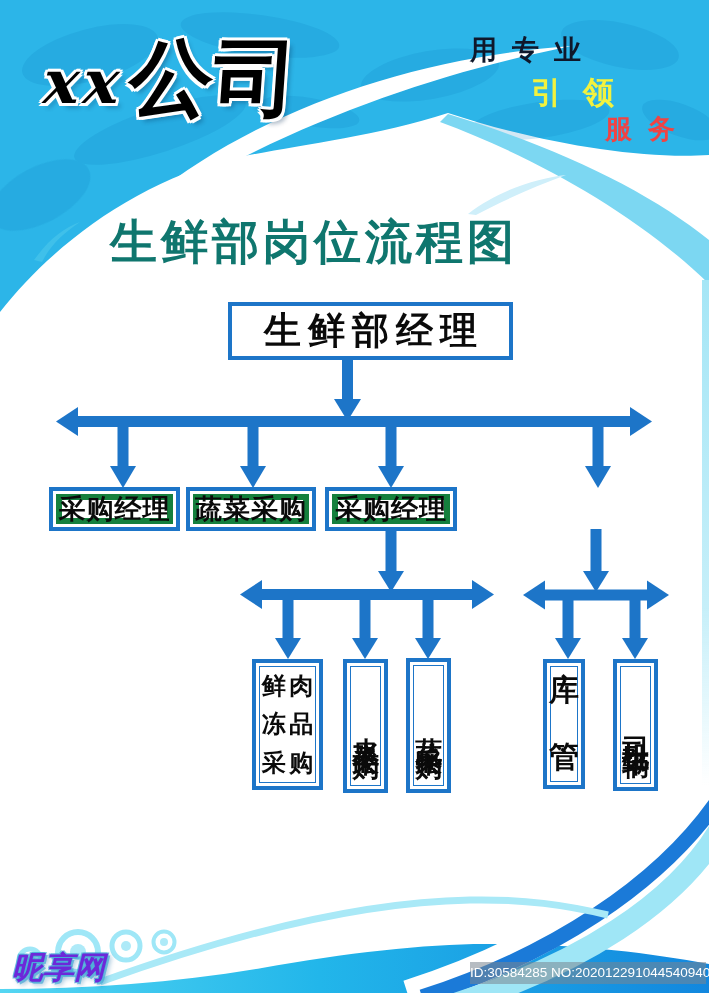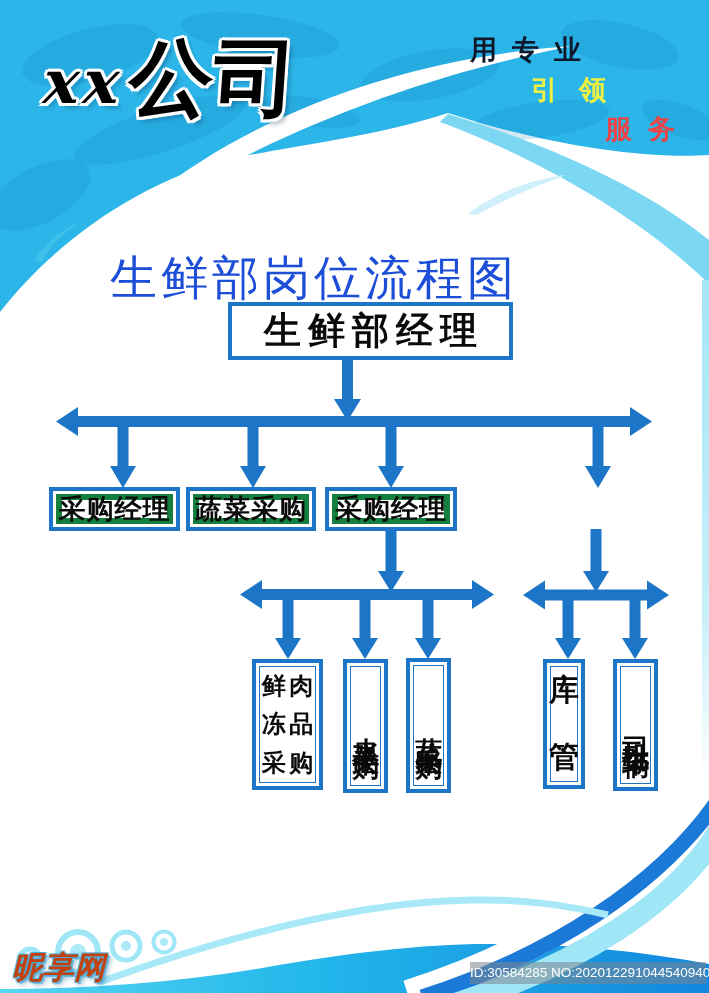--- a/index.html
+++ b/index.html
@@ -18,29 +18,28 @@
     color:#000;transform:skewX(-4deg);
     font-family:"DejaVu Serif","Liberation Serif",serif;font-weight:bold;
     text-shadow:3px 0 0 #fff,-3px 0 0 #fff,0 3px 0 #fff,0 -3px 0 #fff,
       2.5px 2.5px 0 #fff,-2.5px 2.5px 0 #fff,2.5px -2.5px 0 #fff,-2.5px -2.5px 0 #fff,
       5px 5px 4px rgba(0,40,80,.30);
   }
   .co-latin{font-size:60px;line-height:1;font-style:italic;letter-spacing:4px;margin:0 6px 8px 0;}
   .co-cjk{font-size:84px;line-height:1;}
   .slogan{position:absolute;font-weight:bold;white-space:nowrap;}
   .slogan.s1{left:470px;top:32px;font-size:27px;letter-spacing:15px;color:#0f172a;}
-  .slogan.s2{left:531px;top:72px;font-size:27px;letter-spacing:21px;color:#f2f23e;}
+  .slogan.s2{left:531px;top:72px;font-size:31px;letter-spacing:21px;color:#f2f23e;}
   .slogan.s3{left:605px;top:111px;font-size:27px;letter-spacing:16px;color:#ef4444;}
 
   
   .main-title{
     position:absolute;left:110px;top:211px;width:460px;
-    font-size:47px;font-weight:normal;letter-spacing:4px;color:#1d4ed8;
+    font-size:47px;font-weight:bold;letter-spacing:4px;color:#0f766e;
     white-space:nowrap;
-    margin-top:36px;
   }
 
   
   .obox{
     position:absolute;box-sizing:border-box;background:#fff;
     border:4px solid #1d75c8;display:flex;align-items:center;justify-content:center;
     color:#0a0a0a;
   }
   .b-root{left:228px;top:302px;width:285px;height:58px;
     font-size:37px;font-weight:bold;letter-spacing:7px;padding-left:7px;}
@@ -81,21 +80,21 @@
   
   .right-strip{
     position:absolute;right:0;top:280px;width:7px;height:505px;
     background:linear-gradient(to bottom,#a5e6f6 0%,#c6eff9 65%,rgba(198,239,249,0) 100%);
   }
   .footer-art{position:absolute;left:0;top:763px;}
 
   
   .watermark{
     position:absolute;left:12px;top:950px;display:flex;align-items:flex-end;gap:10px;
-    color:#c2410c;font-style:italic;font-weight:bold;white-space:nowrap;
+    color:#6d28d9;font-style:italic;font-weight:bold;white-space:nowrap;
   }
   .wm-site{
     font-size:31px;line-height:1.1;
     text-shadow:2px 2px 0 rgba(70,170,215,.7),-1px -1px 0 rgba(70,170,215,.7),
       1px -1px 0 rgba(70,170,215,.7),-1px 1px 0 rgba(70,170,215,.7),
       3px 3px 5px rgba(0,90,150,.45);
   }
   .wm-url{
     font-size:25px;line-height:1.2;padding-bottom:2px;
     text-shadow:2px 2px 0 rgba(70,170,215,.7),3px 3px 5px rgba(0,90,150,.45);

